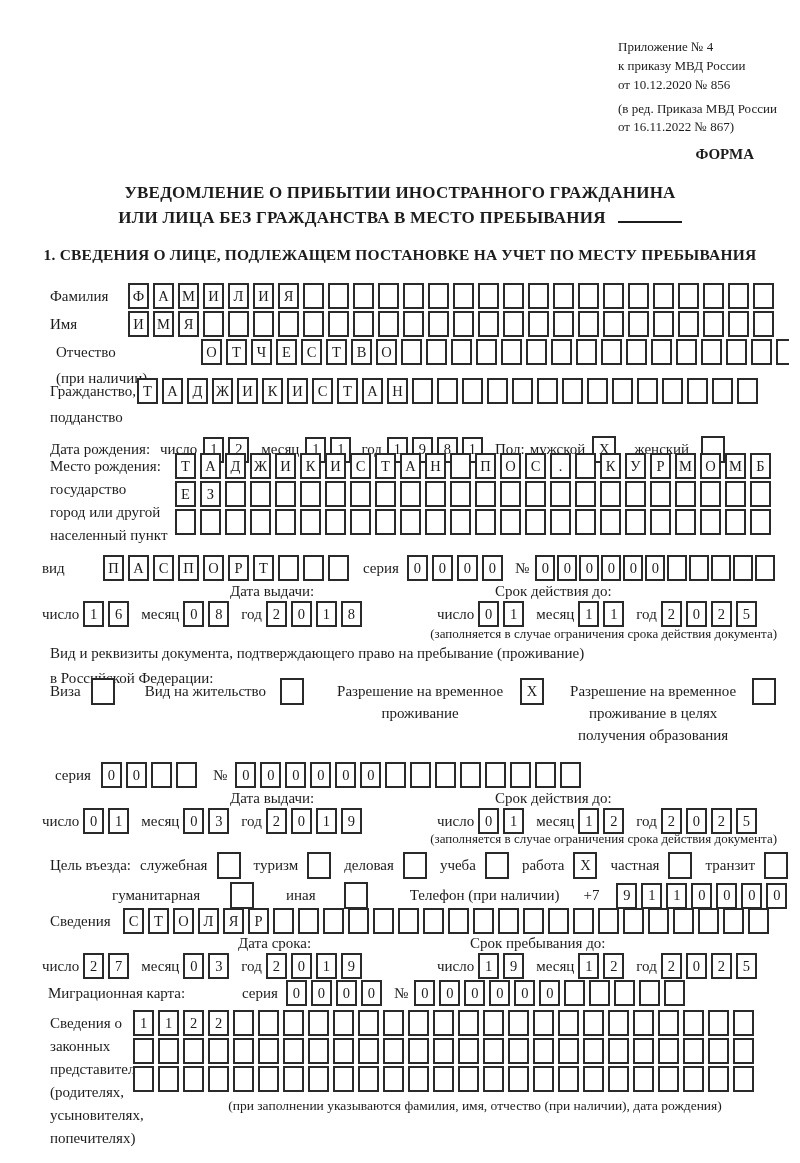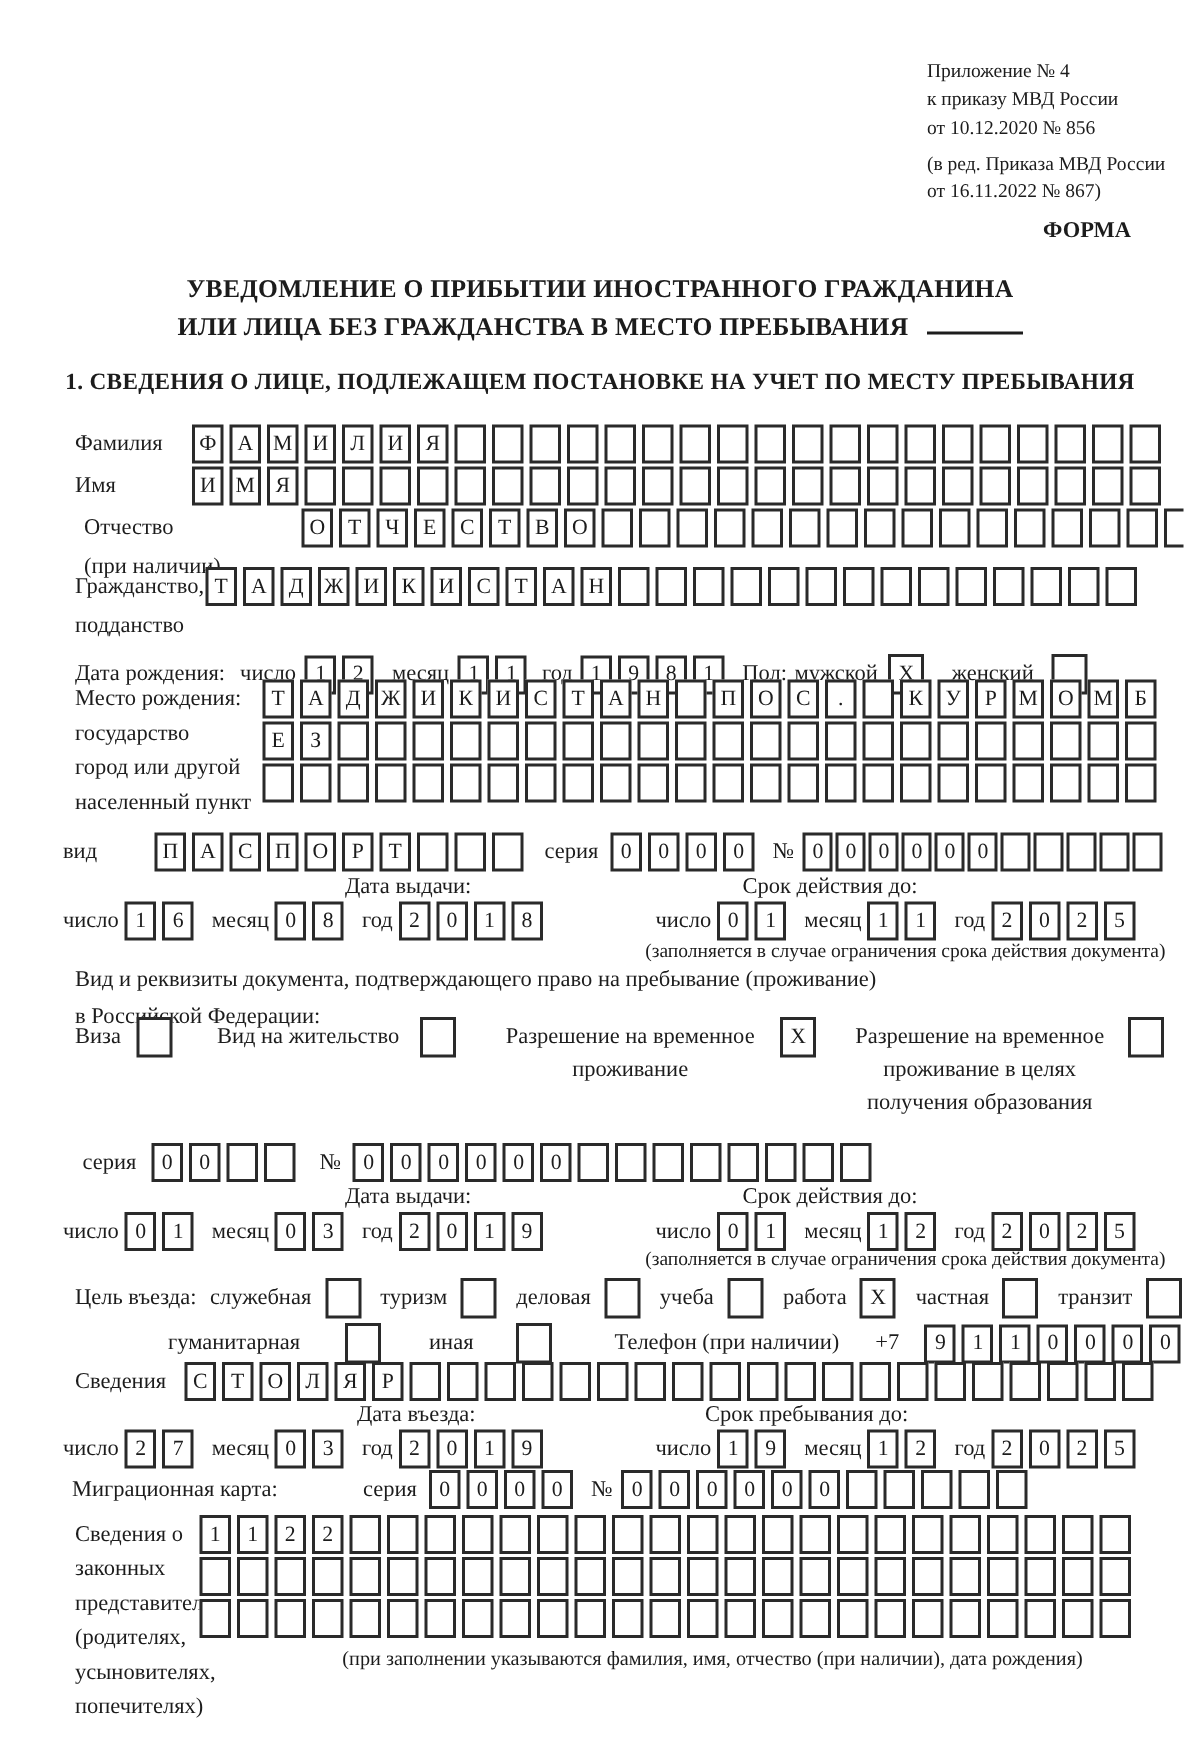--- a/index.html
+++ b/index.html
@@ -573,21 +573,21 @@
         <span class="cell"></span>
         <span class="cell"></span>
         <span class="cell"></span>
         <span class="cell"></span>
         <span class="cell"></span>
         <span class="cell"></span>
         <span class="cell"></span>
       </div>
   </div>
 
-  <div class="abs dlabel" style="top:935px;left:238px;">Дата въезда:</div>
+  <div class="abs dlabel" style="top:935px;left:238px;">Дата срока:</div>
   <div class="abs dlabel" style="top:935px;left:470px;">Срок пребывания до:</div>
 
   <div class="abs row mid" style="top:953px;left:42px;">
     <div class="dg" style="width:395px;">
       <span class="t">число</span>
       <span class="cells">
           <span class="cell">2</span>
           <span class="cell">7</span>
         </span>
       <span class="t">месяц</span>

